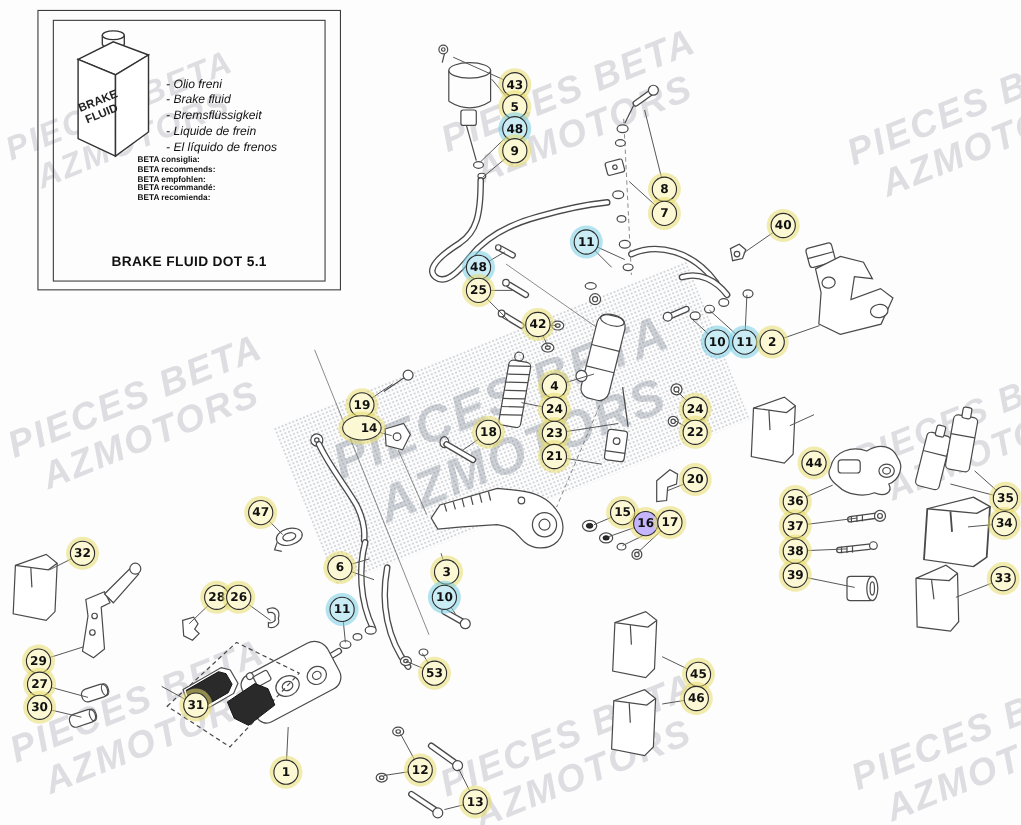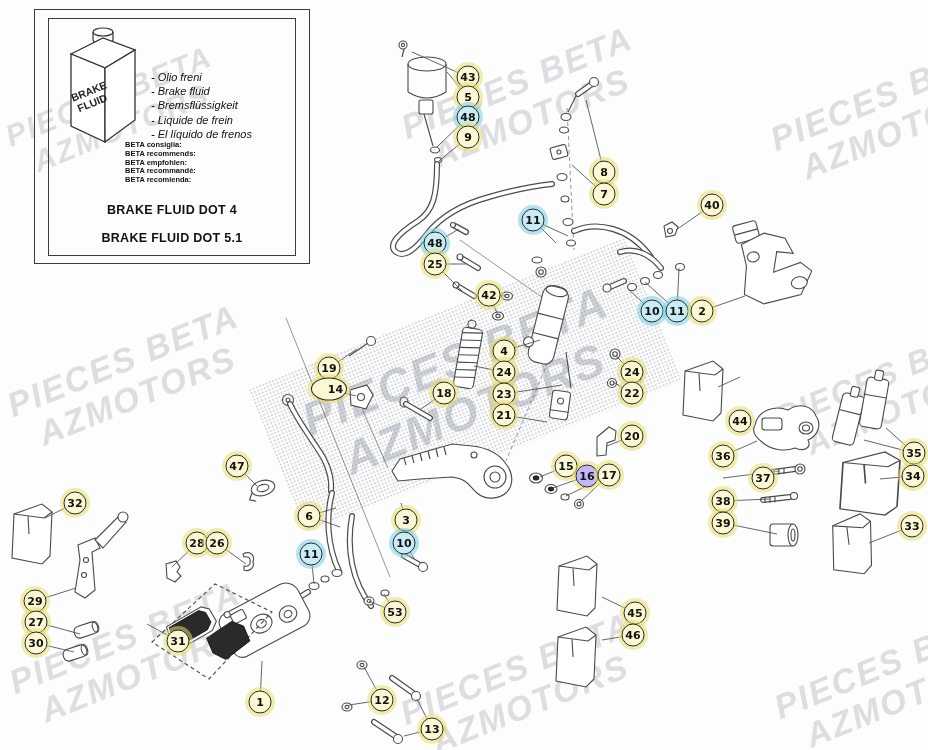--- a/index.html
+++ b/index.html
@@ -471,21 +471,20 @@
       <div>- Liquide de frein</div>
       <div>- El líquido de frenos</div>
     </div>
     <div class="reco-list">
       <div>BETA consiglia:</div>
       <div>BETA recommends:</div>
       <div>BETA empfohlen:</div>
       <div>BETA recommandé:</div>
       <div>BETA recomienda:</div>
     </div>
-    <div class="dot-line" style="top:193px">BRAKE FLUID DOT 4</div>
     <div class="dot-line" style="top:221px">BRAKE FLUID DOT 5.1</div>
   </div>
 
   <div id="callout-layer">
       <div class="callout" style="left: 468px; top: 77px; background: rgb(252, 248, 212); border-color: rgb(42, 42, 42); box-shadow: rgba(232, 220, 110, 0.55) 0px 0px 0px 3.5px;">43</div>
       <div class="callout" style="left: 468px; top: 97px; background: rgb(252, 248, 212); border-color: rgb(42, 42, 42); box-shadow: rgba(232, 220, 110, 0.55) 0px 0px 0px 3.5px;">5</div>
       <div class="callout" style="left: 468px; top: 117px; background: rgb(201, 236, 245); border-color: rgb(42, 42, 42); box-shadow: rgba(120, 205, 230, 0.55) 0px 0px 0px 3.5px;">48</div>
       <div class="callout" style="left: 468px; top: 137px; background: rgb(252, 248, 212); border-color: rgb(42, 42, 42); box-shadow: rgba(232, 220, 110, 0.55) 0px 0px 0px 3.5px;">9</div>
       <div class="callout" style="left: 604px; top: 172px; background: rgb(252, 248, 212); border-color: rgb(42, 42, 42); box-shadow: rgba(232, 220, 110, 0.55) 0px 0px 0px 3.5px;">8</div>
       <div class="callout" style="left: 604px; top: 194px; background: rgb(252, 248, 212); border-color: rgb(42, 42, 42); box-shadow: rgba(232, 220, 110, 0.55) 0px 0px 0px 3.5px;">7</div>
@@ -505,21 +504,21 @@
       <div class="callout" style="left: 632px; top: 393px; background: rgb(252, 248, 212); border-color: rgb(42, 42, 42); box-shadow: rgba(232, 220, 110, 0.55) 0px 0px 0px 3.5px;">22</div>
       <div class="callout" style="left: 740px; top: 377px; background: rgb(252, 248, 212); border-color: rgb(42, 42, 42); box-shadow: rgba(232, 220, 110, 0.55) 0px 0px 0px 3.5px; margin-top: 44px;">44</div>
       <div class="callout" style="left: 329px; top: 368px; background: rgb(252, 248, 212); border-color: rgb(42, 42, 42); box-shadow: rgba(232, 220, 110, 0.55) 0px 0px 0px 3.5px; text-align: center;">19</div>
       <div class="callout" style="left: 329px; top: 389px; background: rgb(252, 248, 212); border-color: rgb(42, 42, 42); box-shadow: rgba(232, 220, 110, 0.55) 0px 0px 0px 3.5px; padding-left: 13px;">14</div>
       <div class="callout" style="left: 444px; top: 393px; background: rgb(252, 248, 212); border-color: rgb(42, 42, 42); box-shadow: rgba(232, 220, 110, 0.55) 0px 0px 0px 3.5px;">18</div>
       <div class="callout" style="left: 632px; top: 436px; background: rgb(252, 248, 212); border-color: rgb(42, 42, 42); box-shadow: rgba(232, 220, 110, 0.55) 0px 0px 0px 3.5px;">20</div>
       <div class="callout" style="left: 566px; top: 466px; background: rgb(252, 248, 212); border-color: rgb(42, 42, 42); box-shadow: rgba(232, 220, 110, 0.55) 0px 0px 0px 3.5px;">15</div>
       <div class="callout" style="left: 587px; top: 476px; background: #c4b5fd; border-color: rgb(42, 42, 42); box-shadow: rgba(232, 220, 110, 0.55) 0px 0px 0px 3.5px;">16</div>
       <div class="callout" style="left: 609px; top: 475px; background: rgb(252, 248, 212); border-color: rgb(42, 42, 42); box-shadow: rgba(232, 220, 110, 0.55) 0px 0px 0px 3.5px;">17</div>
       <div class="callout" style="left: 723px; top: 456px; background: rgb(252, 248, 212); border-color: rgb(42, 42, 42); box-shadow: rgba(232, 220, 110, 0.55) 0px 0px 0px 3.5px;">36</div>
-      <div class="callout" style="left: 723px; top: 478px; background: rgb(252, 248, 212); border-color: rgb(42, 42, 42); box-shadow: rgba(232, 220, 110, 0.55) 0px 0px 0px 3.5px; margin-left: 40px;">37</div>
+      <div class="callout" style="left: 723px; top: 478px; background: rgb(252, 248, 212); border-color: rgb(42, 42, 42); box-shadow: rgba(232, 220, 110, 0.55) 0px 0px 0px 3.5px;">37</div>
       <div class="callout" style="left: 723px; top: 501px; background: rgb(252, 248, 212); border-color: rgb(42, 42, 42); box-shadow: rgba(232, 220, 110, 0.55) 0px 0px 0px 3.5px;">38</div>
       <div class="callout" style="left: 723px; top: 523px; background: rgb(252, 248, 212); border-color: rgb(42, 42, 42); box-shadow: rgba(232, 220, 110, 0.55) 0px 0px 0px 3.5px;">39</div>
       <div class="callout" style="left: 914px; top: 453px; background: rgb(252, 248, 212); border-color: rgb(42, 42, 42); box-shadow: rgba(232, 220, 110, 0.55) 0px 0px 0px 3.5px;">35</div>
       <div class="callout" style="left: 913px; top: 476px; background: rgb(252, 248, 212); border-color: rgb(42, 42, 42); box-shadow: rgba(232, 220, 110, 0.55) 0px 0px 0px 3.5px;">34</div>
       <div class="callout" style="left: 912px; top: 526px; background: rgb(252, 248, 212); border-color: rgb(42, 42, 42); box-shadow: rgba(232, 220, 110, 0.55) 0px 0px 0px 3.5px;">33</div>
       <div class="callout" style="left: 237px; top: 466px; background: rgb(252, 248, 212); border-color: rgb(42, 42, 42); box-shadow: rgba(232, 220, 110, 0.55) 0px 0px 0px 3.5px;">47</div>
       <div class="callout" style="left: 75px; top: 503px; background: rgb(252, 248, 212); border-color: rgb(42, 42, 42); box-shadow: rgba(232, 220, 110, 0.55) 0px 0px 0px 3.5px;">32</div>
       <div class="callout" style="left: 309px; top: 516px; background: rgb(252, 248, 212); border-color: rgb(42, 42, 42); box-shadow: rgba(232, 220, 110, 0.55) 0px 0px 0px 3.5px;">6</div>
       <div class="callout" style="left: 406px; top: 520px; background: rgb(252, 248, 212); border-color: rgb(42, 42, 42); box-shadow: rgba(232, 220, 110, 0.55) 0px 0px 0px 3.5px;">3</div>
       <div class="callout" style="left: 404px; top: 543px; background: rgb(201, 236, 245); border-color: rgb(42, 42, 42); box-shadow: rgba(120, 205, 230, 0.55) 0px 0px 0px 3.5px;">10</div>

